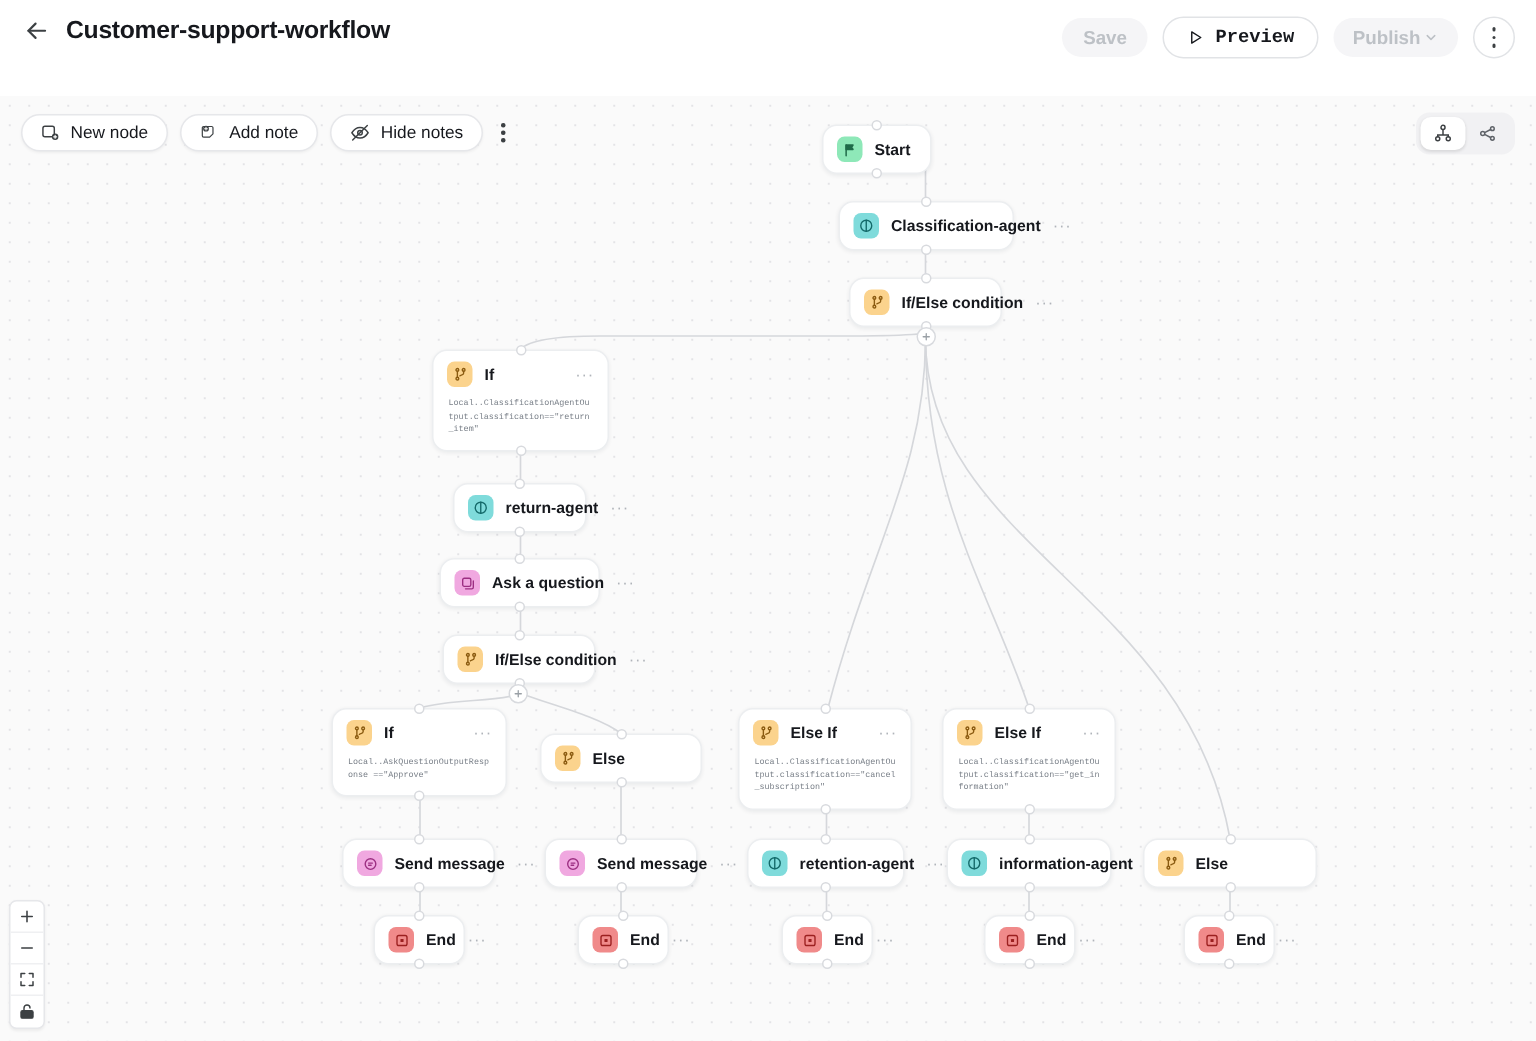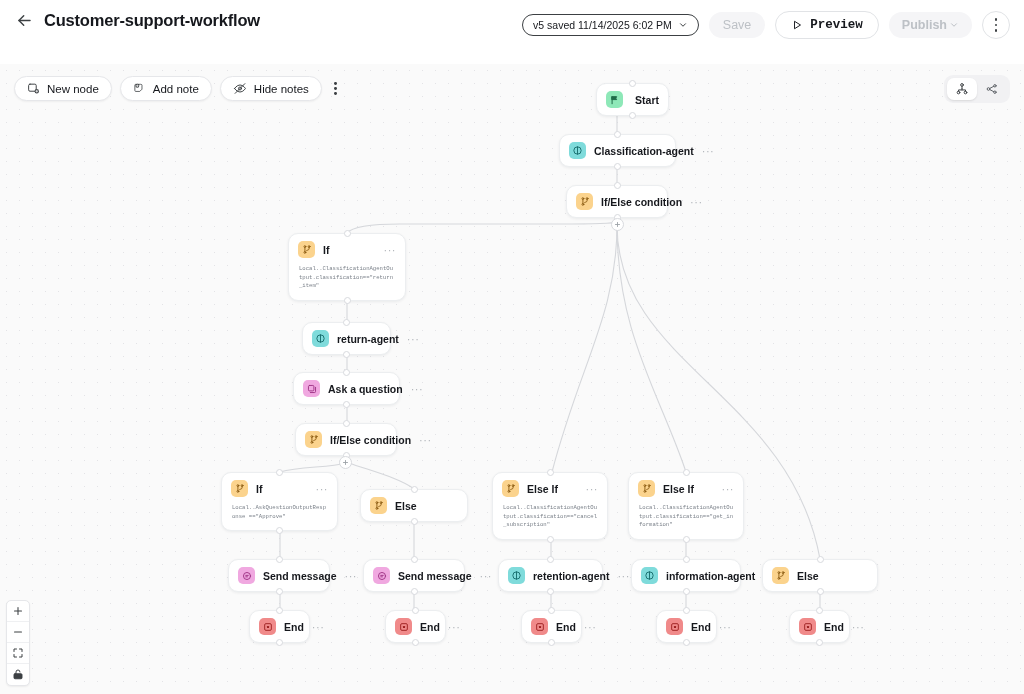--- a/index.html
+++ b/index.html
@@ -26,21 +26,21 @@
   .tab.active:after { content:""; position: absolute; left: 0; right: 0; bottom: 0;
     height: 2.5px; background: #7c4dff; border-radius: 2px; }
 
   .hdr-right { position: absolute; top: 11px; right: 14px; display: flex; align-items: center; gap: 10px; }
   .version-pill {
     display: flex; align-items: center; gap: 6px;
     border: 1.5px solid #3c4043; border-radius: 999px;
     padding: 4px 10px; font-size: 10.5px; color: #16181d; background:#fff; cursor: pointer;
   }
   .btn-ghost {
-    font-size: 12.5px; font-weight: normal; color: #bdc1c6; padding: 6px 14px;
+    font-size: 12.5px; font-weight: bold; color: #bdc1c6; padding: 6px 14px;
     border-radius: 999px; background: #f5f5f7; cursor: default;
   }
   .btn-outline {
     display: flex; align-items: center; gap: 7px;
     font-size: 12.5px; font-weight: bold; color: #16181d;
     border: 1px solid #e1e3e6; border-radius: 999px; padding: 6px 15px; background: #fff; cursor: pointer; font-family: Liberation Mono, monospace;
   }
   .btn-pub { display:flex; align-items:center; gap:2px; font-size:12.5px; font-weight:bold;
     color:#bdc1c6; background:#f5f5f7; border-radius:999px; padding:6px 13px; cursor:default; }
   .kebab-circle {
@@ -133,26 +133,20 @@
         <svg width="19" height="19" viewBox="0 0 24 24" fill="none" stroke="#3c4043" stroke-width="1.8" stroke-linecap="round" stroke-linejoin="round">
             <path d="M19 12H5"></path>
             <path d="M11 18l-6-6 6-6"></path>
           </svg>
       </span>
       <span class="page-title">Customer-support-workflow</span>
     </div>
 
 
     <div class="hdr-right">
-      <div class="version-pill">
-        <span>v5 saved 11/14/2025 6:02 PM</span>
-        <svg width="10" height="10" viewBox="0 0 24 24" fill="none" stroke="#3c4043" stroke-width="2.4" stroke-linecap="round" stroke-linejoin="round">
-            <path d="M6 9l6 6 6-6"></path>
-          </svg>
-      </div>
       <div class="btn-ghost">Save</div>
       <div class="btn-outline">
         <svg width="12" height="12" viewBox="0 0 24 24" fill="none" stroke="#16181d" stroke-width="1.9" stroke-linejoin="round">
             <path d="M7 4.5l12 7.5-12 7.5z"></path>
           </svg>
         <span>Preview</span>
       </div>
       <div class="btn-pub">
         <span>Publish</span>
         <svg width="10" height="10" viewBox="0 0 24 24" fill="none" stroke="#bdc1c6" stroke-width="2.4" stroke-linecap="round" stroke-linejoin="round">
@@ -269,21 +263,21 @@
               <circle cx="6" cy="12" r="2.3"></circle>
               <circle cx="17" cy="6.5" r="2.1"></circle>
             <circle cx="17" cy="17.5" r="2.1"></circle>
               <path d="M8.1 11L15 7.4M8.1 13L15 16.6"></path>
             </svg>
         </div>
       </div>
     </div>
 
     <div id="node-layer">
-        <div class="node" style="left: 596px; top: 19px; width: 73px; text-align: right;">
+        <div class="node" style="left: 548px; top: 19px; width: 73px;">
           <div class="node-head">
             <span class="node-ico" style="background:#8ee8b8">
               <svg width="10" height="10" viewBox="0 0 24 24" fill="none" stroke="#1f6b49" stroke-width="2.4" stroke-linecap="round" stroke-linejoin="round">
                 <path d="M5 21V4"></path>
                 <path d="M5 4h11l-2.2 3.6L16 11H5z" fill="#1f6b49"></path>
               </svg>
             </span>
             <span class="node-label">Start</span>
           </div>
           <span class="port top"></span>

